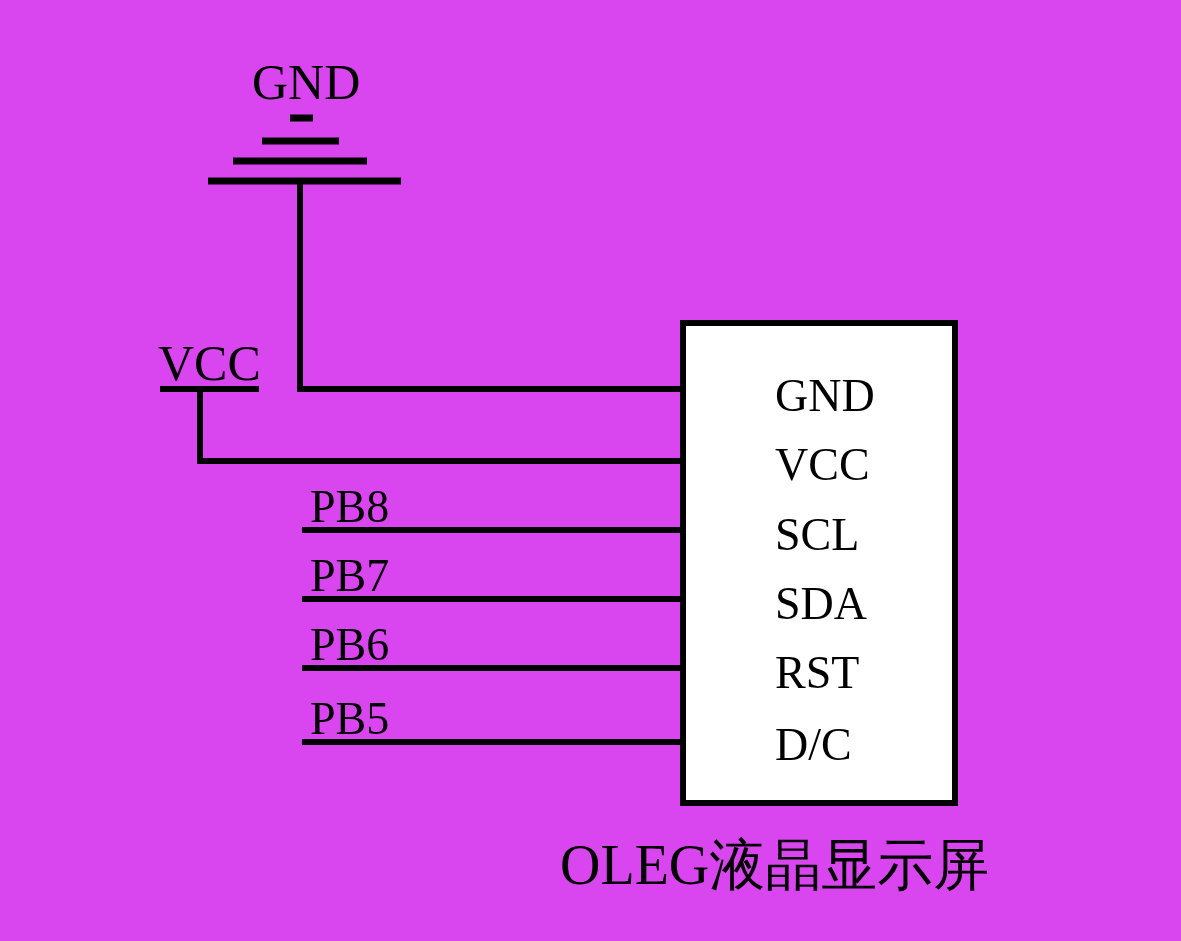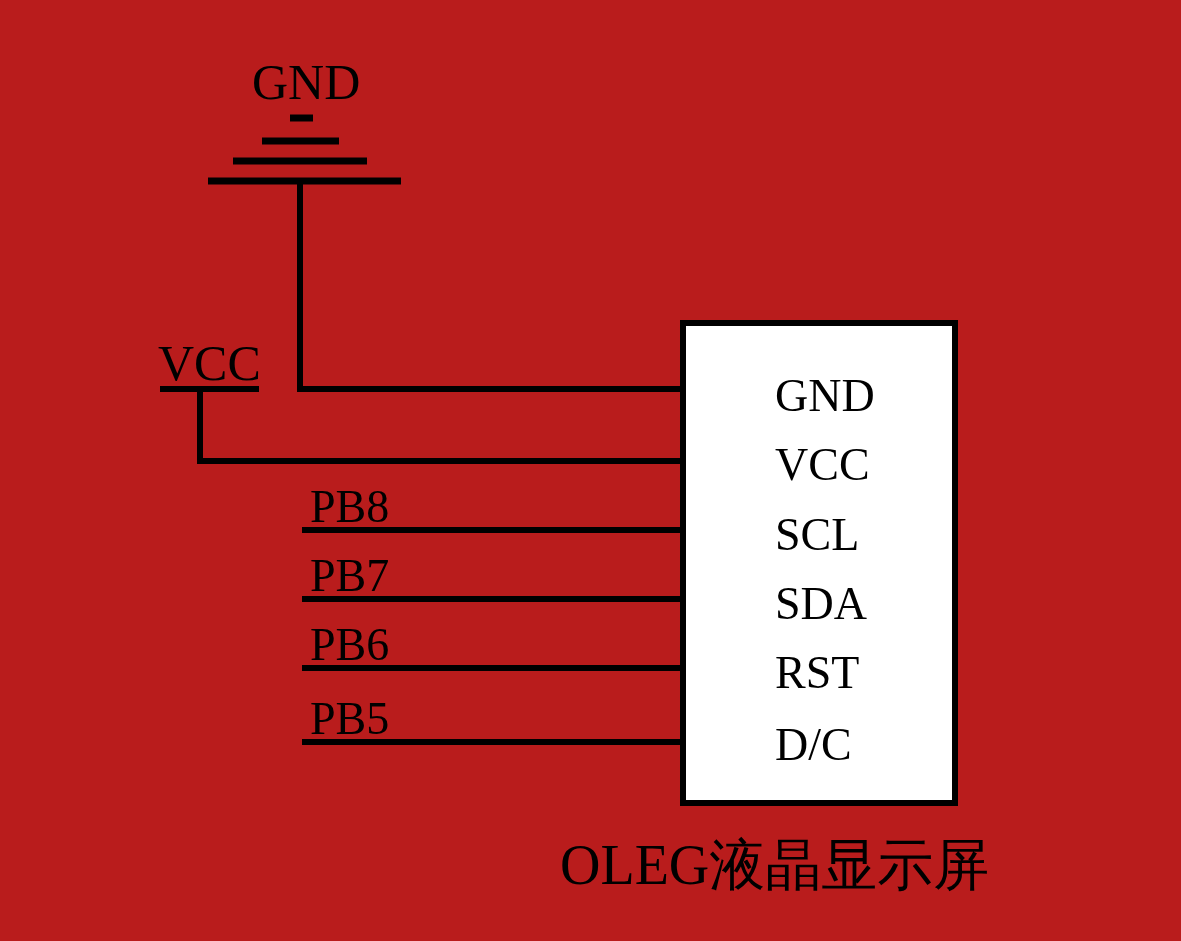--- a/index.html
+++ b/index.html
@@ -8,21 +8,21 @@
     padding: 0;
     background: #ffffff;
   }
   body {
     font-family: "Liberation Serif", "DejaVu Serif", serif;
   }
   #canvas {
     position: relative;
     width: 1181px;
     height: 941px;
-    background: #b91c1c;
+    background: #d946ef;
     overflow: hidden;
   }
   #schematic {
     position: absolute;
     top: 0;
     left: 0;
     width: 1181px;
     height: 941px;
     display: block;
   }

